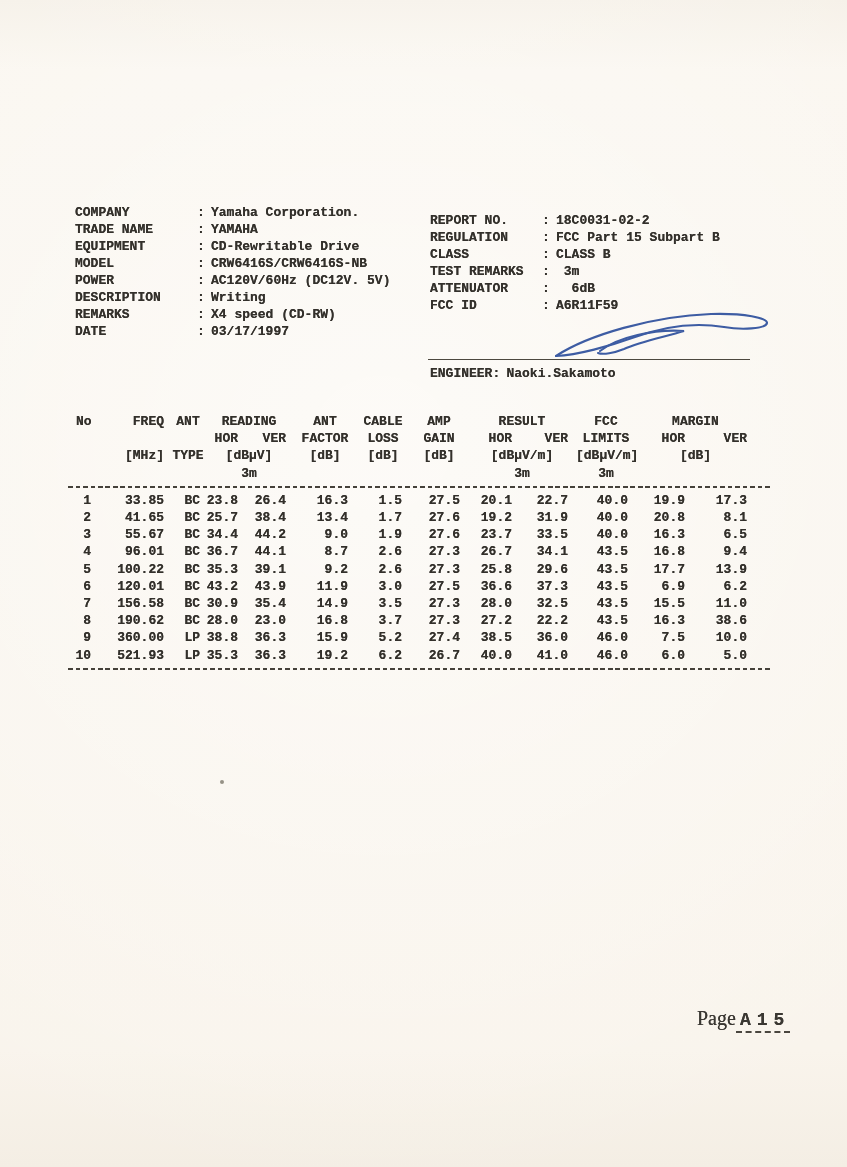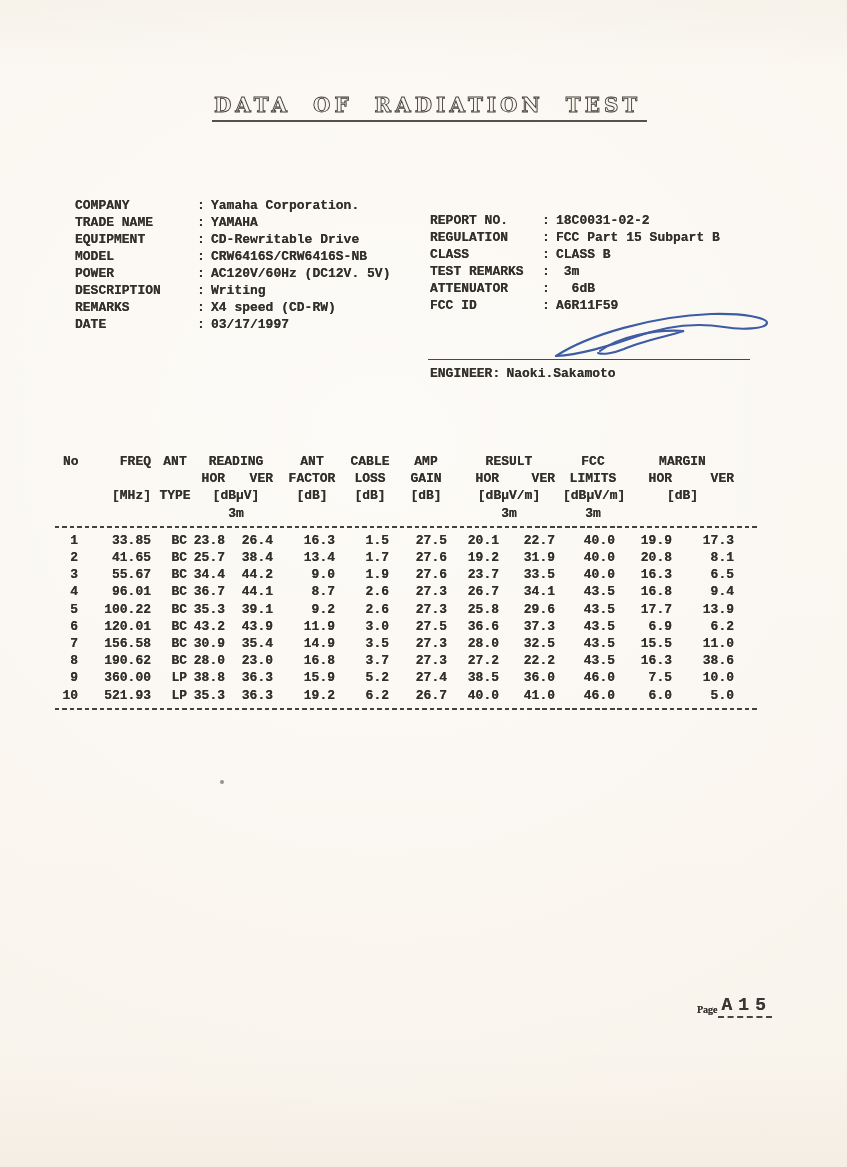--- a/index.html
+++ b/index.html
@@ -33,35 +33,35 @@
   .apex-block { position:absolute; left:455px; top:128px; font-size:14px; font-weight:700; color:#37342f; }
   .apex-line1 { letter-spacing:.5px; white-space:nowrap; }
   .apex-line2 {
     margin-top:3px; letter-spacing:.5px; white-space:nowrap;
     display:inline-block; width:274px;
     border-bottom:1.6px solid #45413b; padding-bottom:2px;
   }
 
   
   .info-block { position:absolute; font-size:13px; line-height:17px; font-weight:700; color:#33302b; }
-  #info-left  { left:75px;  top:197px; }
+  #info-left  { left:75px;  top:204px; }
   #info-right { left:430px; top:212px; }
   .info-row { display:flex; white-space:pre; }
   #info-left  .lbl { width:122px; flex:none; }
   #info-right .lbl { width:112px; flex:none; }
   .colon { width:14px; flex:none; }
   .val { white-space:pre; }
 
   
   .signature-svg { position:absolute; left:548px; top:309px; }
   .sig-line { position:absolute; left:428px; top:359px; width:322px; height:1.4px; background:#4c483f; }
   #engineer-row { left:430px; top:365px; }
 
   
-  .rad-table-wrap { position:absolute; left:55px; top:413px; width:710px;margin-top:40px; }
+  .rad-table-wrap { position:absolute; left:68px; top:413px; width:710px; }
   table.rad { border-collapse:collapse; table-layout:fixed; width:687px; font-size:13px; color:#33302b; font-weight:700; }
   table.rad th, table.rad td {
     font-weight:700; font-size:13px; line-height:17.2px;
     padding:0 8px 0 0; text-align:right; white-space:nowrap; overflow:visible;
   }
   col.c1{width:26px} col.c2{width:78px} col.c3{width:32px} col.c4{width:42px}
   col.c5{width:48px} col.c6{width:62px} col.c7{width:54px} col.c8{width:58px}
   col.c9{width:52px} col.c10{width:56px} col.c11{width:60px} col.c12{width:57px} col.c13{width:62px}
   table.rad .al { text-align:left;  padding:0 0 0 8px; }
   table.rad .ac { text-align:center; padding:0; }
@@ -75,32 +75,31 @@
 
   
   .notes { position:absolute; left:75px; top:695px; font-size:13px; line-height:17px; font-weight:700; color:#33302b; }
   .notes .gap { height:17px; }
 
   
   .speck { position:absolute; left:220px; top:780px; width:4px; height:4px; border-radius:50%; background:#7d786c; opacity:.8; }
 
   
   .page-footer { position:absolute; left:697px; top:995px; display:flex; align-items:flex-end; }
-  .page-label { font-family:"Liberation Serif","DejaVu Serif",serif; font-size:10px; font-weight:700; color:#3a3732; padding-bottom:3px; }
+  .page-label { font-family:"Liberation Serif","DejaVu Serif",serif; font-size:20px; font-weight:400; color:#3a3732; padding-bottom:3px;margin-top:12px; }
   .page-number {
     font-size:18px; font-weight:700; letter-spacing:6px; color:#3a3732;
     padding:0 0 1px 4px; border-bottom:2px dashed #4a463f;
   }
 </style>
 </head>
 <body>
 
 <div class="page">
 
-  <div class="doc-title">DATA OF RADIATION TEST</div>
 
 
   <div class="info-block ink" id="info-left">
       <div class="info-row"><span class="lbl">COMPANY</span><span class="colon">:</span><span class="val">Yamaha Corporation.</span></div>
       <div class="info-row"><span class="lbl">TRADE NAME</span><span class="colon">:</span><span class="val">YAMAHA</span></div>
       <div class="info-row"><span class="lbl">EQUIPMENT</span><span class="colon">:</span><span class="val">CD-Rewritable Drive</span></div>
       <div class="info-row"><span class="lbl">MODEL</span><span class="colon">:</span><span class="val">CRW6416S/CRW6416S-NB</span></div>
       <div class="info-row"><span class="lbl">POWER</span><span class="colon">:</span><span class="val">AC120V/60Hz (DC12V. 5V)</span></div>
       <div class="info-row"><span class="lbl">DESCRIPTION</span><span class="colon">:</span><span class="val">Writing</span></div>
       <div class="info-row"><span class="lbl">REMARKS</span><span class="colon">:</span><span class="val">X4 speed (CD-RW)</span></div>

